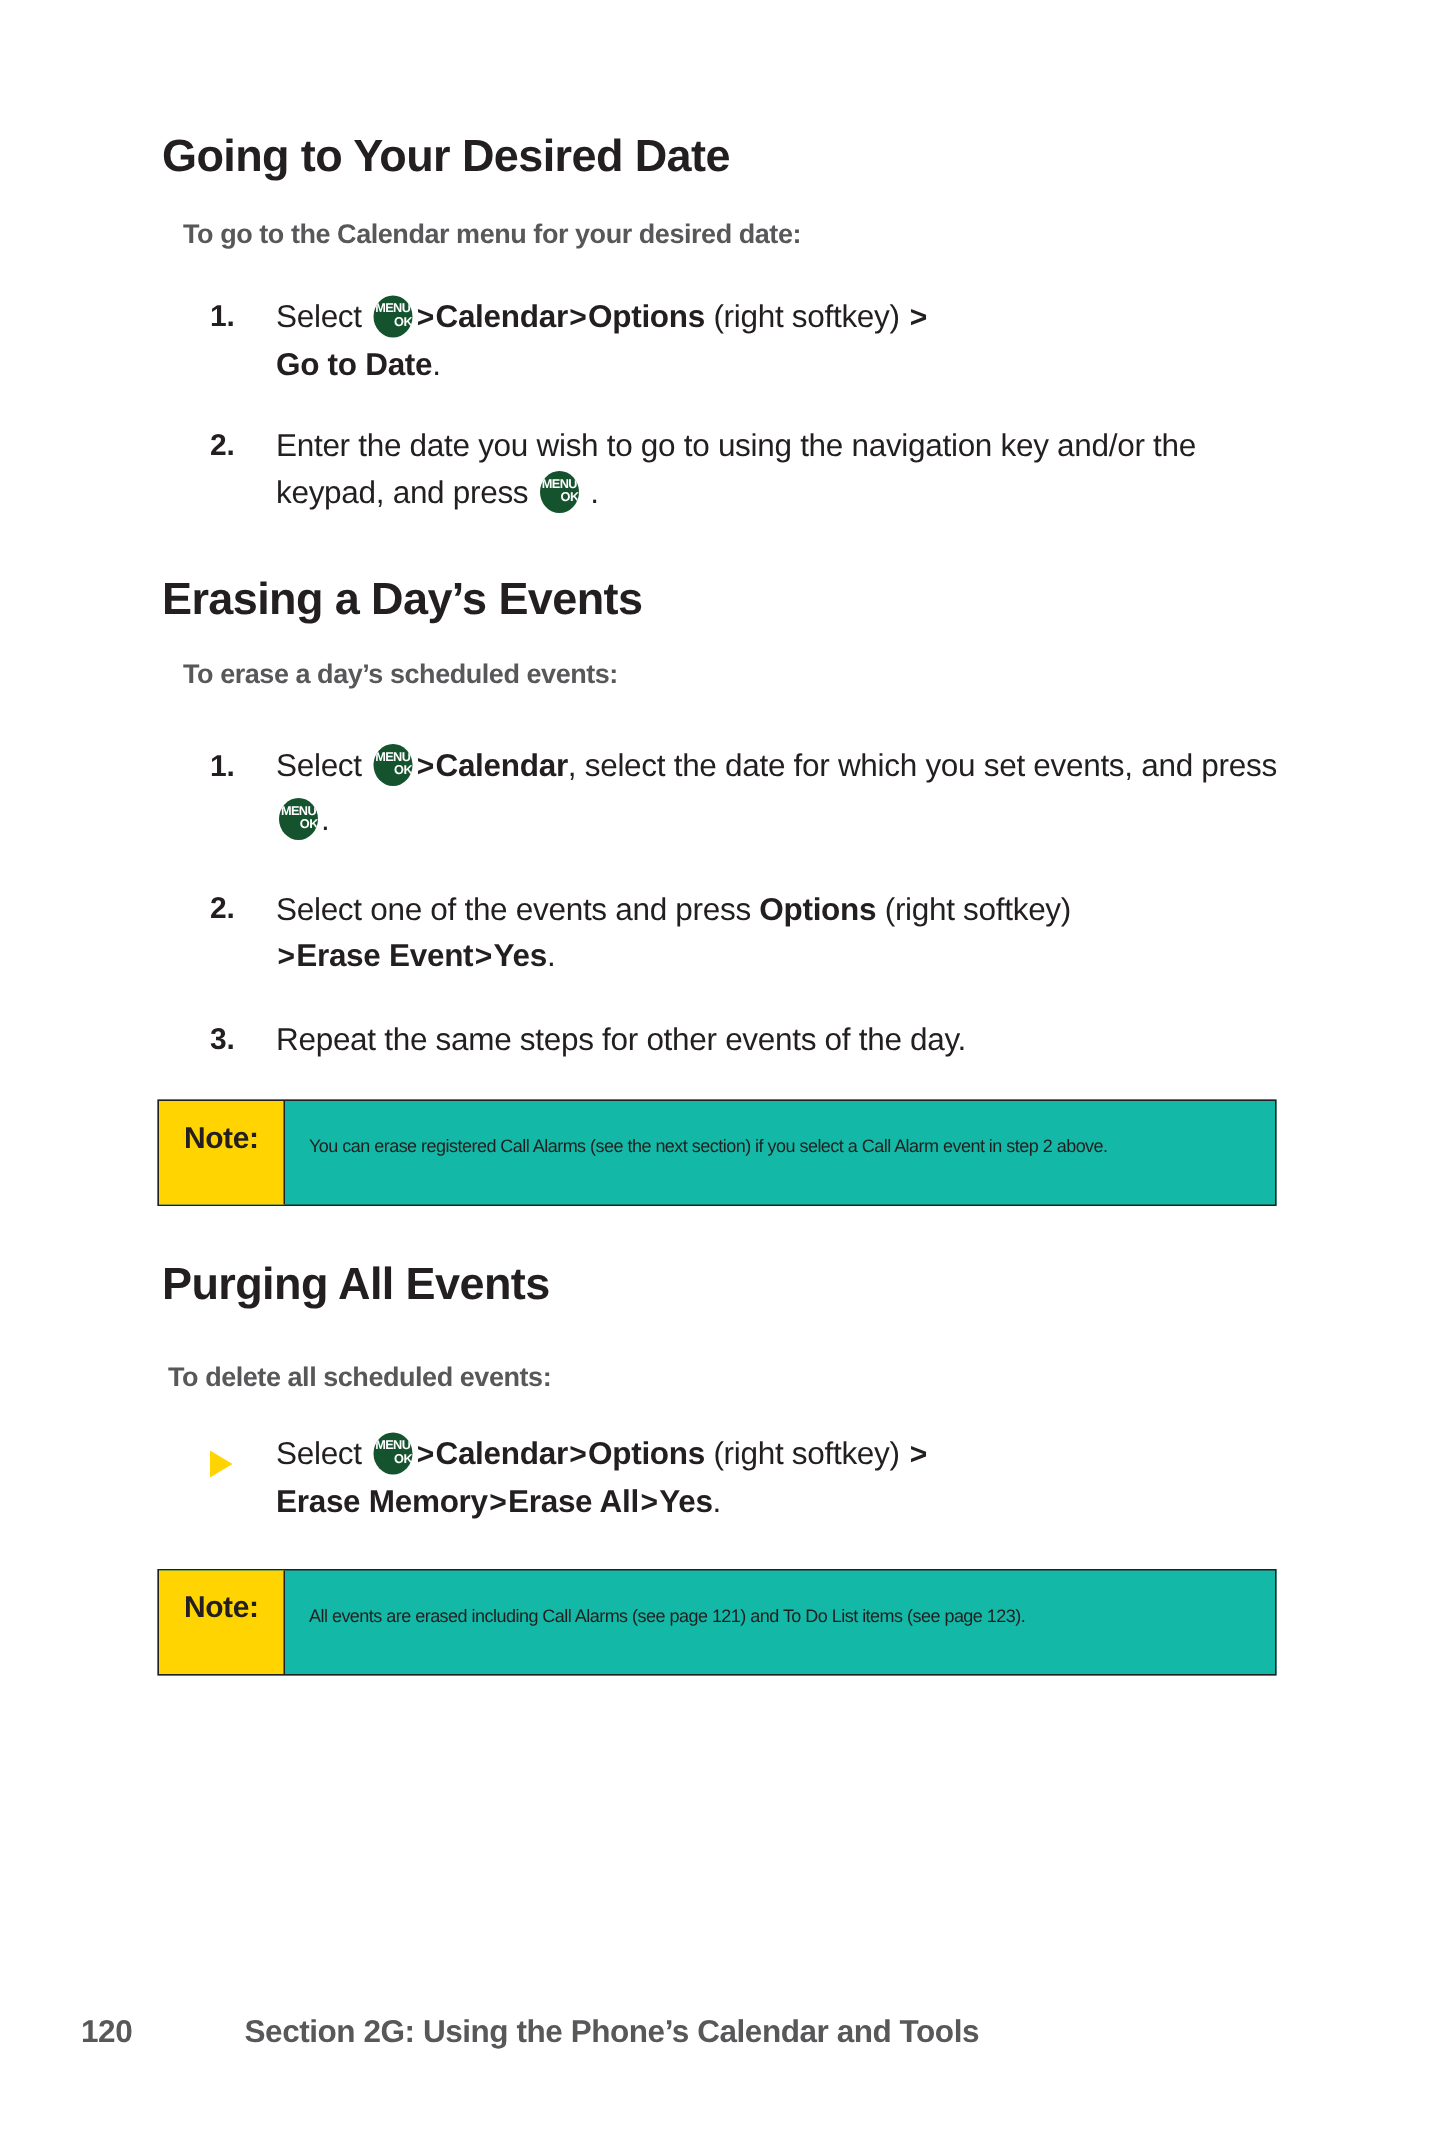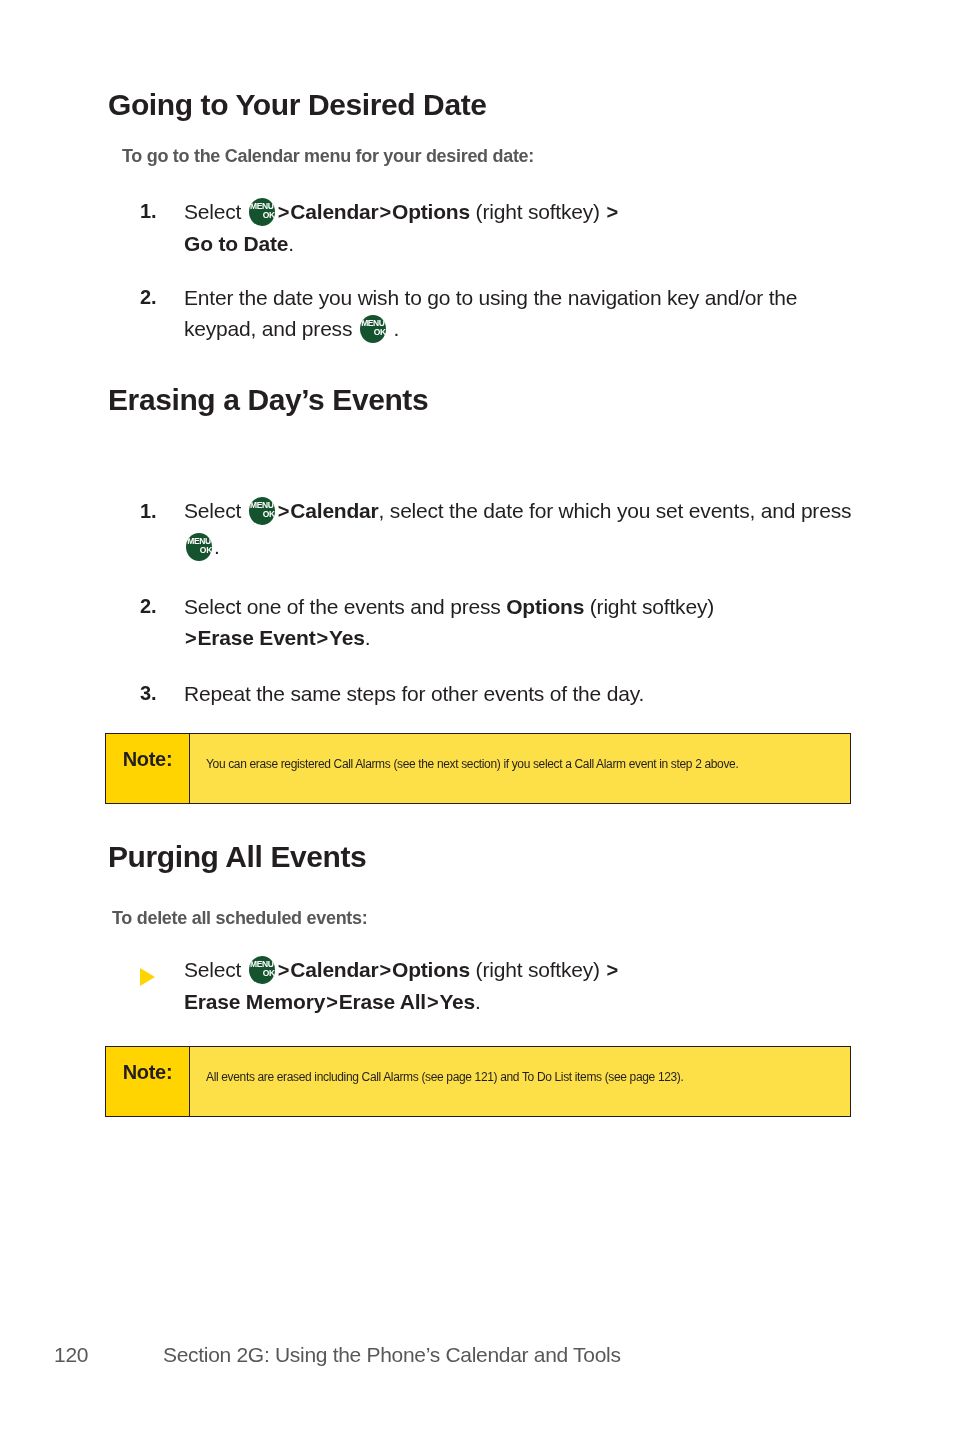--- a/index.html
+++ b/index.html
@@ -111,21 +111,21 @@
     font-weight: bold;
     letter-spacing: -0.3px;
     line-height: 9px;
     font-family: "Liberation Sans", sans-serif;
   }
 
   
   .note-box {
     display: flex;
     border: 1px solid #231F20;
-    background: #fde047;
+    background: #14b8a6;
     box-sizing: border-box;
   }
   .note-label {
     flex: 0 0 84px;
     background: #FFD400;
     border-right: 1px solid #231F20;
     color: #231F20;
     font-size: 20px;
     font-weight: bold;
     letter-spacing: -0.3px;
@@ -148,21 +148,21 @@
 
   
   .footer {
     position: absolute;
     left: 54px;
     top: 1343px;
     display: flex;
     align-items: baseline;
     color: #58585B;
     font-size: 21px;
-    font-weight: normal;
+    font-weight: bold;
     letter-spacing: -0.3px;
   }
   .footer-page { width: 109px; }
 </style>
 </head>
 <body>
 
 <div class="page">
 
   <h1 class="section-heading" style="position:absolute; left:108px; top:88px;">Going to Your Desired Date</h1>
@@ -178,20 +178,21 @@
 
   <div class="step" style="position:absolute; left:140px; top:282px; width:730px;">
     <div class="step-num">2.</div>
     <div class="step-body">
       <span>Enter the date you wish to go to using the navigation key and/or the keypad, and press </span><span class="menukey"><span class="mk-menu">MENU</span><span class="mk-ok">OK</span></span><span> .</span>
     </div>
   </div>
 
   <h1 class="section-heading" style="position:absolute; left:108px; top:383px;">Erasing a Day’s Events</h1>
 
+  <div class="sub-heading" style="position:absolute; left:122px; top:439px;">To erase a day’s scheduled events:</div>
 
   <div class="step" style="position:absolute; left:140px; top:493px; width:730px; line-height:1.72;">
     <div class="step-num">1.</div>
     <div class="step-body">
       <span>Select </span><span class="menukey"><span class="mk-menu">MENU</span><span class="mk-ok">OK</span></span><span class="chev">&gt;</span><span class="b">Calendar</span><span>, select the date for which you set events, and press </span><span class="menukey"><span class="mk-menu">MENU</span><span class="mk-ok">OK</span></span><span>.</span>
     </div>
   </div>
 
   <div class="step" style="position:absolute; left:140px; top:591px; width:730px;">
     <div class="step-num">2.</div>

